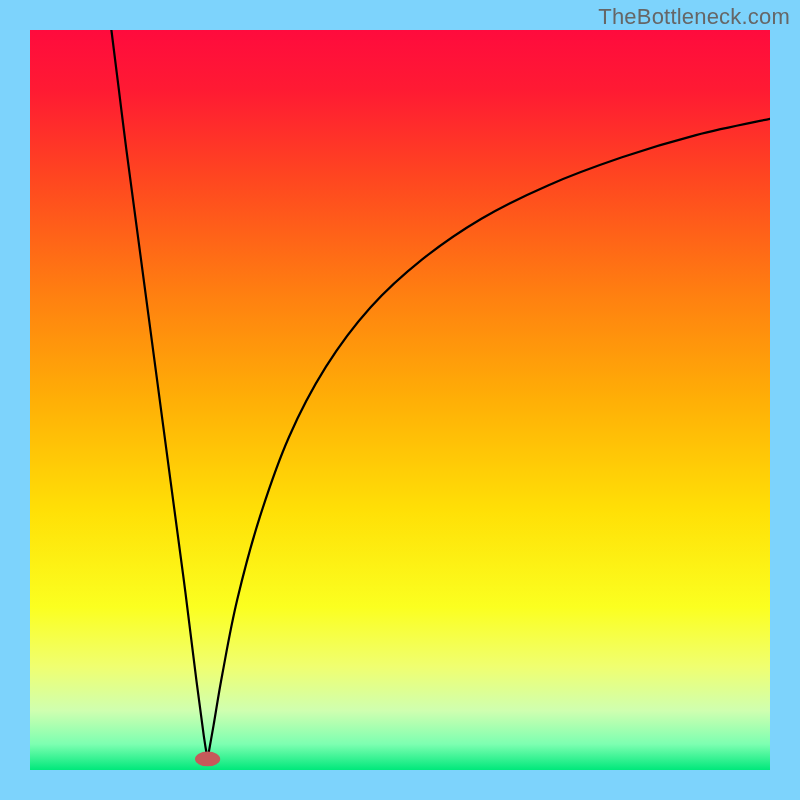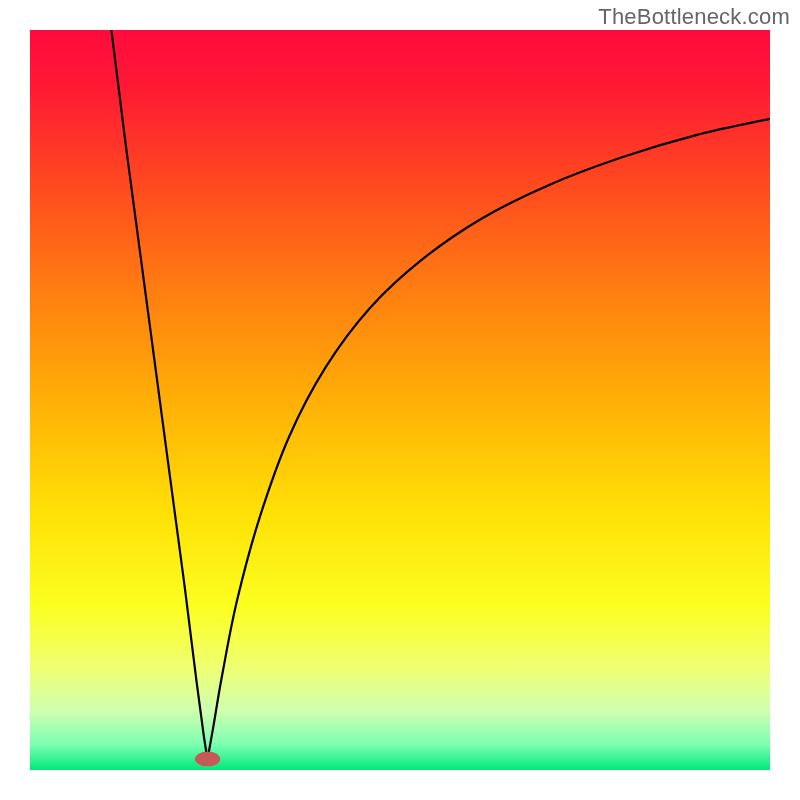--- a/index.html
+++ b/index.html
@@ -8,21 +8,21 @@
     width: 800px;
     height: 800px;
     overflow: hidden;
     background: #000;
     font-family: Arial, Helvetica, sans-serif;
   }
   .frame {
     position: relative;
     width: 800px;
     height: 800px;
-    background: #ffffff;
+    background: #7dd3fc;
   }
   .plot {
     position: absolute;
     left: 30px;
     top: 30px;
     width: 740px;
     height: 740px;
     overflow: hidden;
   }
   .watermark {

